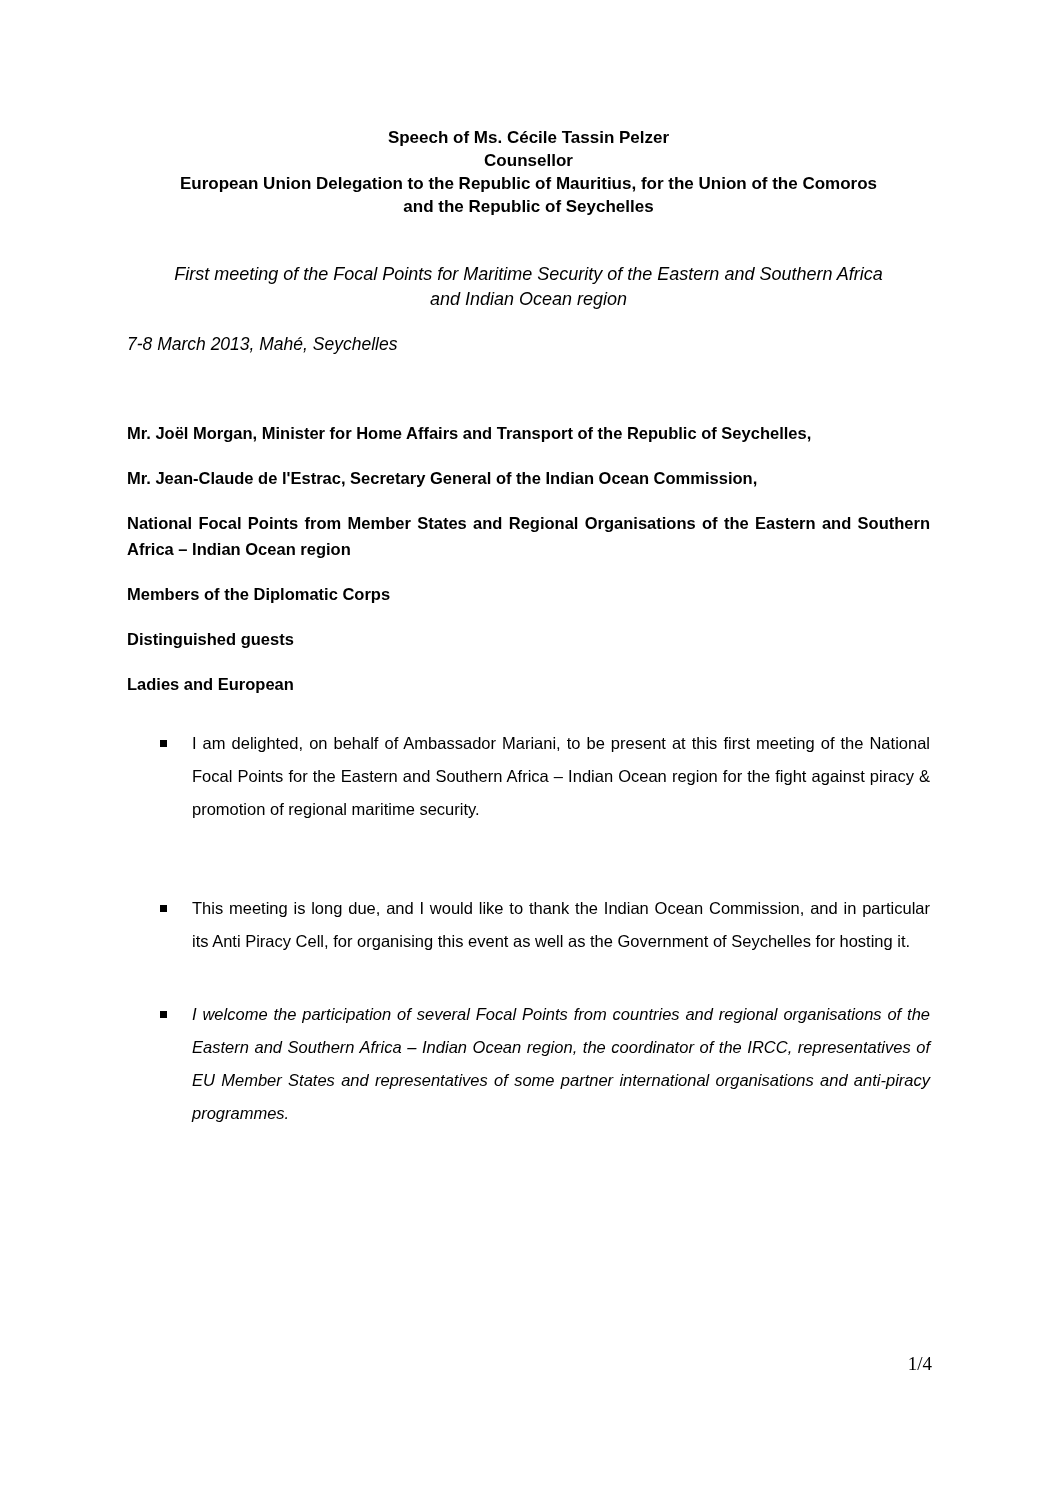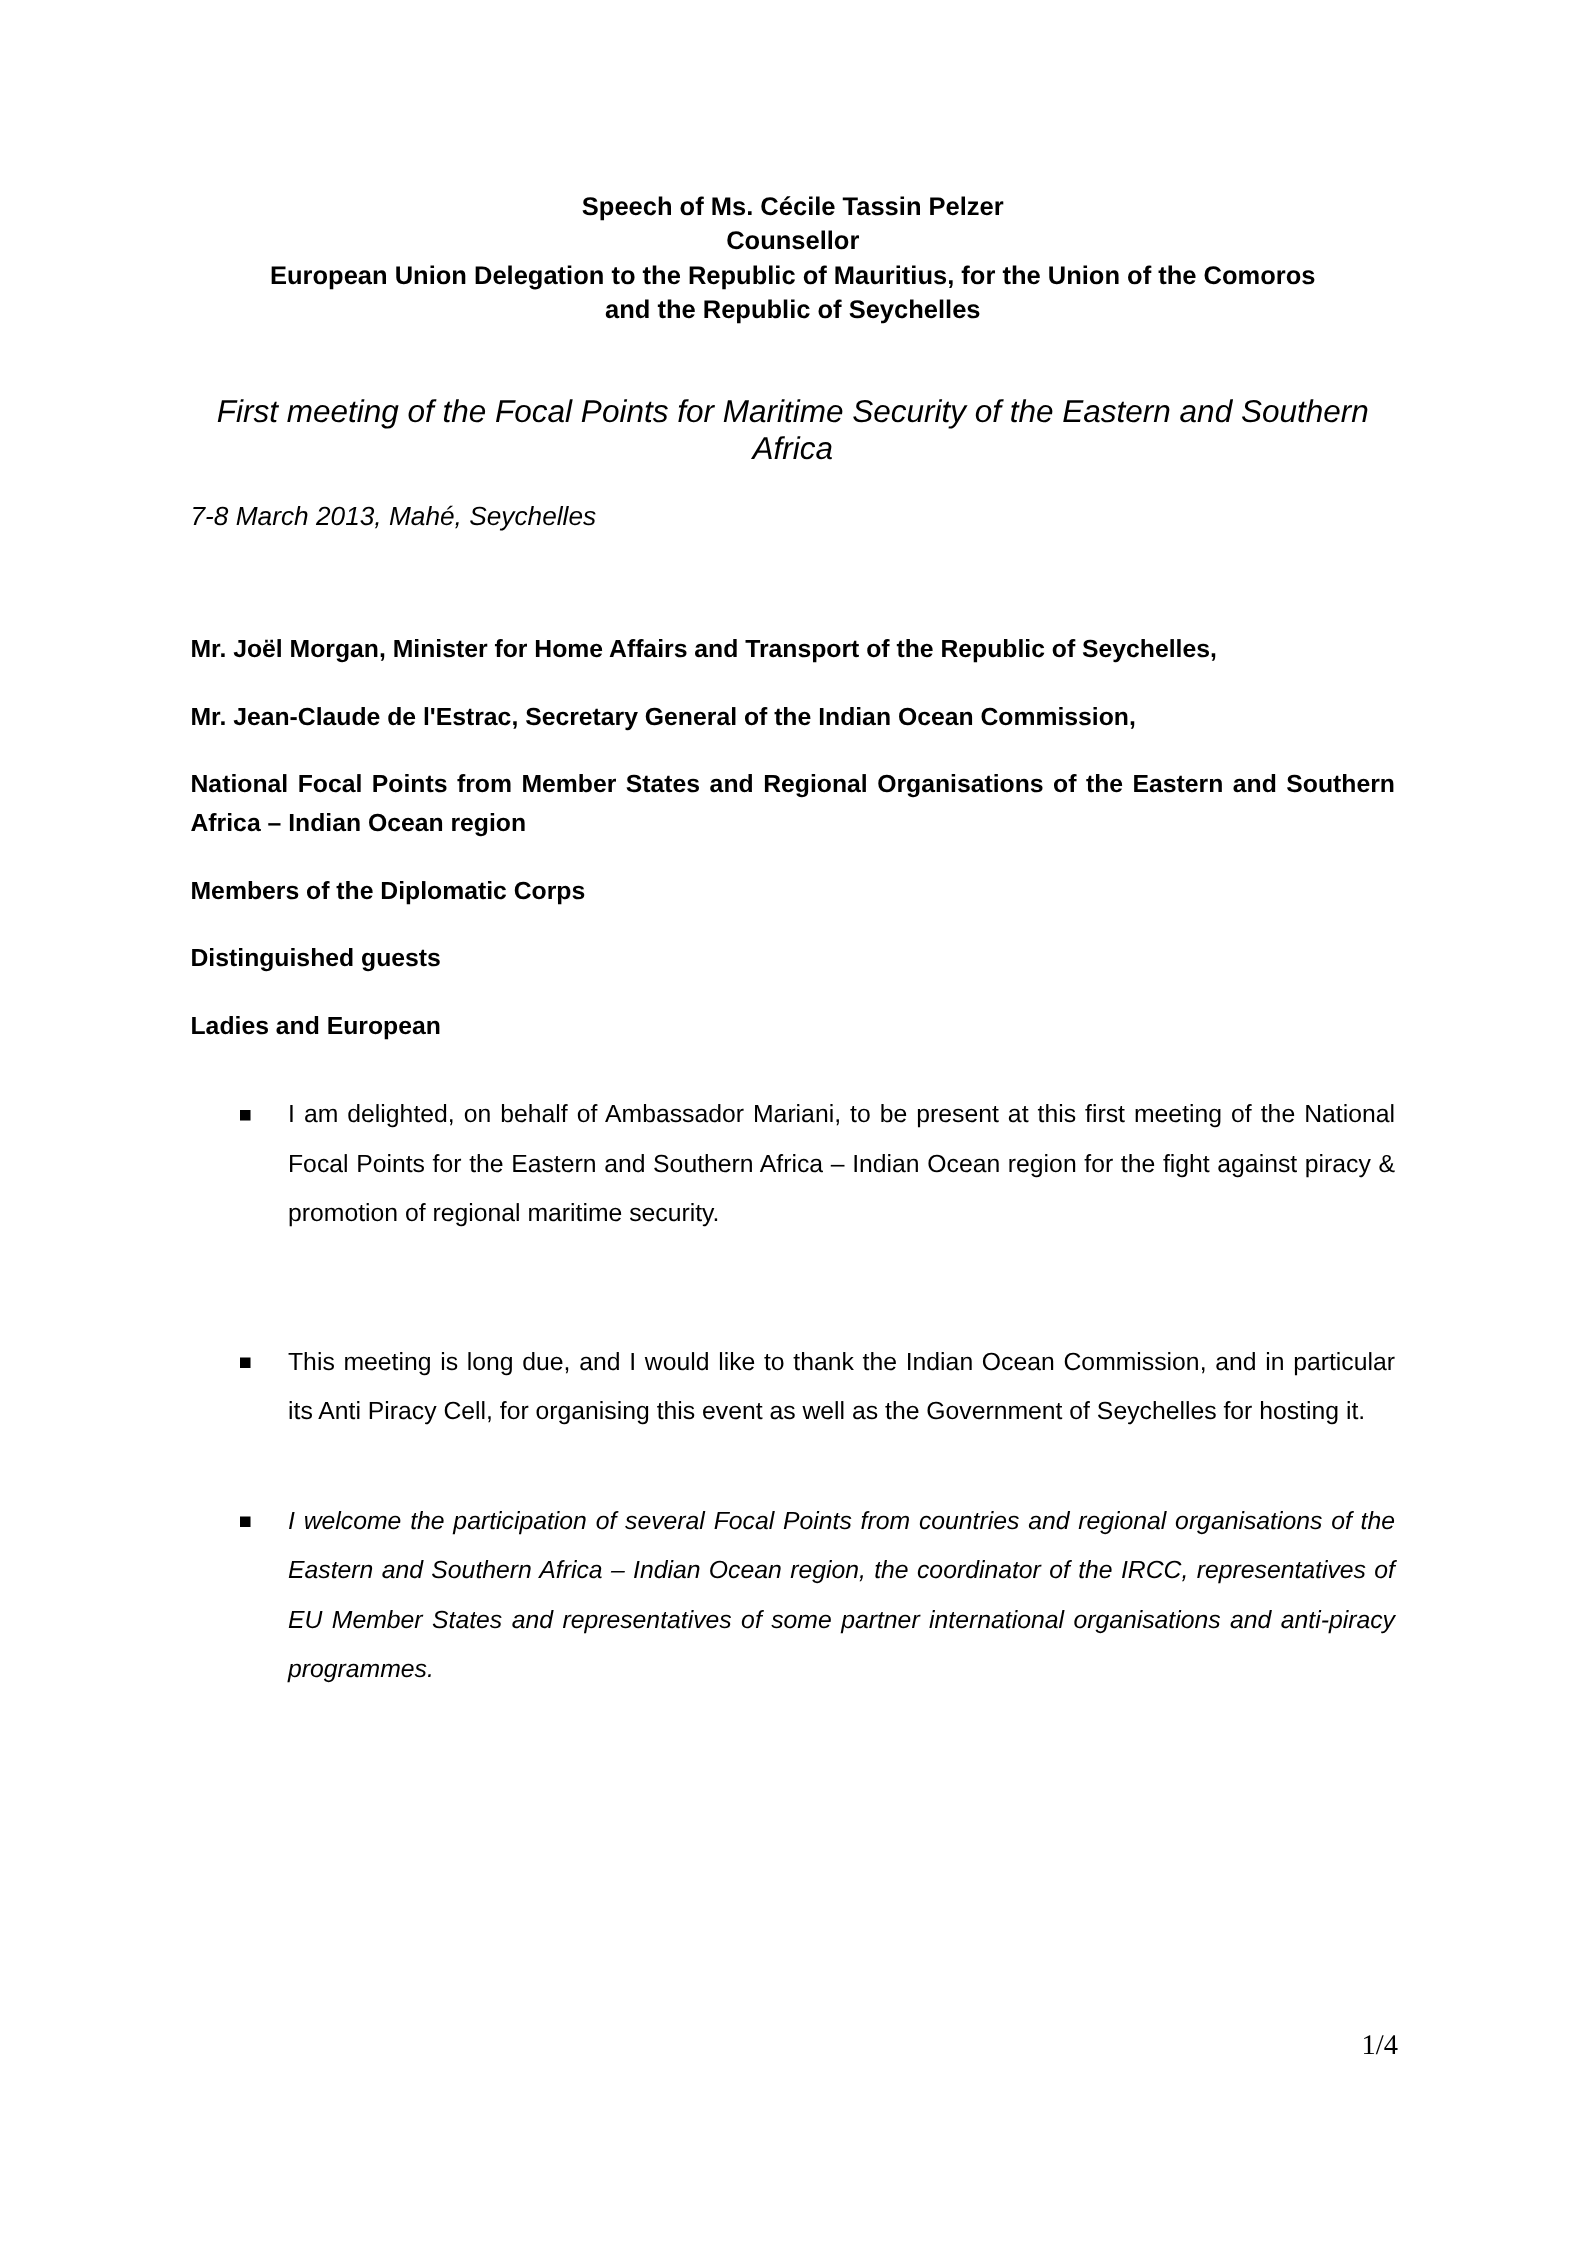--- a/index.html
+++ b/index.html
@@ -24,21 +24,21 @@
   }
   .doc-title {
     text-align: center;
     font-weight: bold;
     font-size: 17px;
     line-height: 23px;
   }
   .event-title {
     text-align: center;
     font-style: italic;
-    font-size: 21px;
+    font-size: 18px;
     line-height: 25px;
     margin-top: 44px;
   }
   .event-date {
     text-align: left;
     font-style: italic;
     font-size: 17.5px;
     line-height: 25px;
     margin-top: 20px;
   }
@@ -92,20 +92,21 @@
 
     <div class="doc-title">
       <div>Speech of Ms. Cécile Tassin Pelzer</div>
       <div>Counsellor</div>
       <div>European Union Delegation to the Republic of Mauritius, for the Union of the Comoros</div>
       <div>and the Republic of Seychelles</div>
     </div>
 
     <div class="event-title">
       <div>First meeting of the Focal Points for Maritime Security of the Eastern and Southern Africa</div>
+      <div>and Indian Ocean region</div>
     </div>
 
     <div class="event-date">7-8 March 2013, Mahé, Seychelles</div>
 
     <div class="salutations">
       <p class="salutation">Mr. Joël Morgan, Minister for Home Affairs and Transport of the Republic of Seychelles,</p>
       <p class="salutation">Mr. Jean-Claude de l'Estrac, Secretary General of the Indian Ocean Commission,</p>
       <p class="salutation">National Focal Points from Member States and Regional Organisations of the Eastern and Southern Africa – Indian Ocean region</p>
       <p class="salutation">Members of the Diplomatic Corps</p>
       <p class="salutation">Distinguished guests</p>

